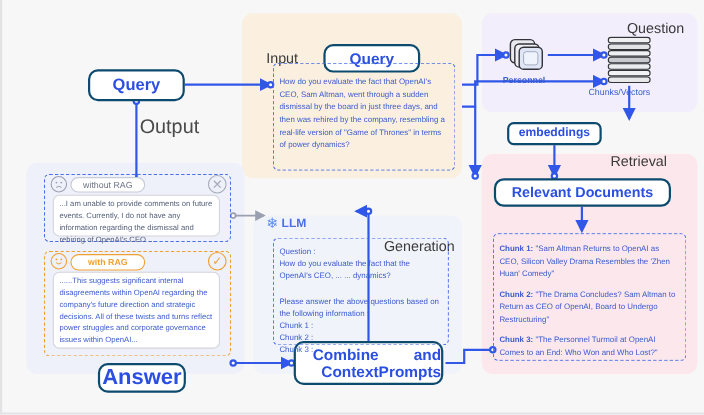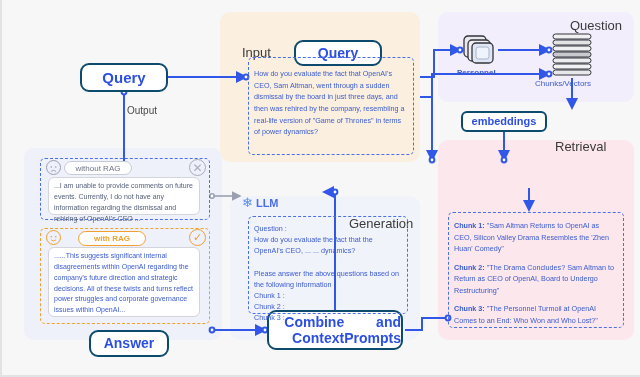--- a/index.html
+++ b/index.html
@@ -16,34 +16,34 @@
   #panel-indexing{left:436px;top:12px;width:196px;height:90px;background:#f2eefb;}
   #panel-retrieval{left:436px;top:140px;width:196px;height:200px;background:#fbe7ec;}
   #panel-output{left:22px;top:148px;width:198px;height:192px;background:#eef0fa;}
   #panel-generation{left:228px;top:196px;width:190px;height:144px;background:#f1f3fa;}
 
   .panel-title{position:absolute;font-size:13px;color:#3a3a3a;font-weight:400;}
   #t-input{left:240px;top:20px;margin-top:25px;}
   #t-indexing{left:568px;top:18px;}
   #t-retrieval{left:553px;top:139px;}
   #t-generation{left:347px;top:200px;margin-top:16px;}
-  #t-output{left:125px;top:105px;font-size:10px;color:#4a4a4a;}
+  #t-output{left:125px;top:105px;font-size:18px;color:#4a4a4a;}
 
   .node{
     position:absolute;background:#ffffff;border:2px solid #0c4a6e;
     border-radius:9px;display:flex;align-items:center;justify-content:center;
     color:#2b4fe0;font-weight:bold;text-align:center;line-height:1.15;
     box-sizing:border-box;
   }
   #n-user{left:78px;top:63px;width:88px;height:29px;font-size:15px;}
   #n-query{left:292px;top:40px;width:88px;height:26px;font-size:14px;}
   #n-embeddings{left:459px;top:111px;width:86px;height:21px;font-size:11px;border-radius:6px;}
   #n-relevant{left:447px;top:162px;width:161px;height:26px;font-size:13px;}
   #n-combine{left:265px;top:310px;width:136px;height:40px;font-size:14px;text-align:right;}
-  #n-answer{left:87px;top:330px;width:80px;height:27px;font-size:14px;}
+  #n-answer{left:87px;top:330px;width:80px;height:27px;font-size:20px;}
 
   .dashbox{position:absolute;box-sizing:border-box;}
   #d-query{left:246px;top:57px;width:166px;height:98px;border:1.5px dashed #4a6fe8;border-radius:5px;}
   #d-prompt{left:246px;top:216px;width:160px;height:98px;border:1.5px dashed #4a6fe8;border-radius:5px;}
   #d-chunks{left:446px;top:212px;width:176px;height:116px;border:1.5px dashed #4a6fe8;border-radius:5px;}
   #d-norag{left:38px;top:158px;width:170px;height:62px;border:1.5px dashed #4a6fe8;border-radius:5px;}
   #d-withrag{left:38px;top:228px;width:170px;height:96px;border:1.5px dashed #f0a030;border-radius:5px;}
 
   .qtext{position:absolute;left:252px;top:68px;width:154px;font-size:7.2px;color:#3b5bd0;line-height:1.62;}
   .ptext{position:absolute;left:252px;top:223px;width:148px;font-size:7.2px;color:#3b5bd0;line-height:1.55;}
@@ -55,21 +55,21 @@
   .innerbox{position:absolute;background:#ffffff;border:1px solid #d4d4dc;border-radius:6px;box-sizing:border-box;}
   #ib-norag{left:46px;top:177px;width:152px;height:38px;}
   #ib-withrag{left:46px;top:247px;width:152px;height:70px;}
   .itext{position:absolute;font-size:7px;color:#55607a;line-height:1.55;}
   #it-norag{left:52px;top:181px;width:142px;}
   #it-withrag{left:52px;top:251px;width:142px;color:#3b5bd0;}
 
   .pill{position:absolute;border-radius:10px;background:#fff;display:flex;align-items:center;
         justify-content:center;font-size:8px;box-sizing:border-box;}
   #p-norag{left:62px;top:161px;width:68px;height:14px;border:1px solid #c8ccd8;color:#6d7384;}
-  #p-withrag{left:76px;top:231px;width:68px;height:15px;border:1.5px solid #f0a030;color:#f0a030;font-weight:bold;}
+  #p-withrag{left:62px;top:231px;width:68px;height:15px;border:1.5px solid #f0a030;color:#f0a030;font-weight:bold;}
 
   .face{position:absolute;width:15px;height:15px;border-radius:50%;box-sizing:border-box;}
   #face-sad{left:44px;top:160px;border:1.2px solid #9aa0b0;}
   #face-happy{left:44px;top:230px;border:1.4px solid #f0a030;}
   .mark{position:absolute;width:17px;height:17px;border-radius:50%;box-sizing:border-box;
         display:flex;align-items:center;justify-content:center;font-size:12px;}
   #mark-x{left:187px;top:159px;border:1.2px solid #a8adbc;color:#a8adbc;}
   #mark-check{left:187px;top:229px;border:1.5px solid #f0a030;color:#f0a030;font-size:11px;}
 
   .doc-icon{position:absolute;left:460px;top:35px;width:34px;height:30px;}
@@ -137,20 +137,21 @@
 
   <div class="panel-title" id="t-input">Input</div>
   <div class="panel-title" id="t-indexing">Question</div>
   <div class="panel-title" id="t-retrieval">Retrieval</div>
   <div class="panel-title" id="t-generation">Generation</div>
   <div class="panel-title" id="t-output">Output</div>
 
   <div class="node" id="n-user">Query</div>
   <div class="node" id="n-query">Query</div>
   <div class="node" id="n-embeddings">embeddings</div>
+  <div class="node" id="n-relevant">Relevant Documents</div>
   <div class="node" id="n-combine">
     <span>Combine Context</span>
       <br>
     <span>and Prompts</span>
   </div>
   <div class="node" id="n-answer">Answer</div>
 
   <div class="dashbox" id="d-query"></div>
   <div class="qtext">How do you evaluate the fact that OpenAI's CEO, Sam Altman, went through a sudden dismissal by the board in just three days, and then was rehired by the company, resembling a real-life version of "Game of Thrones" in terms of power dynamics?</div>
 

